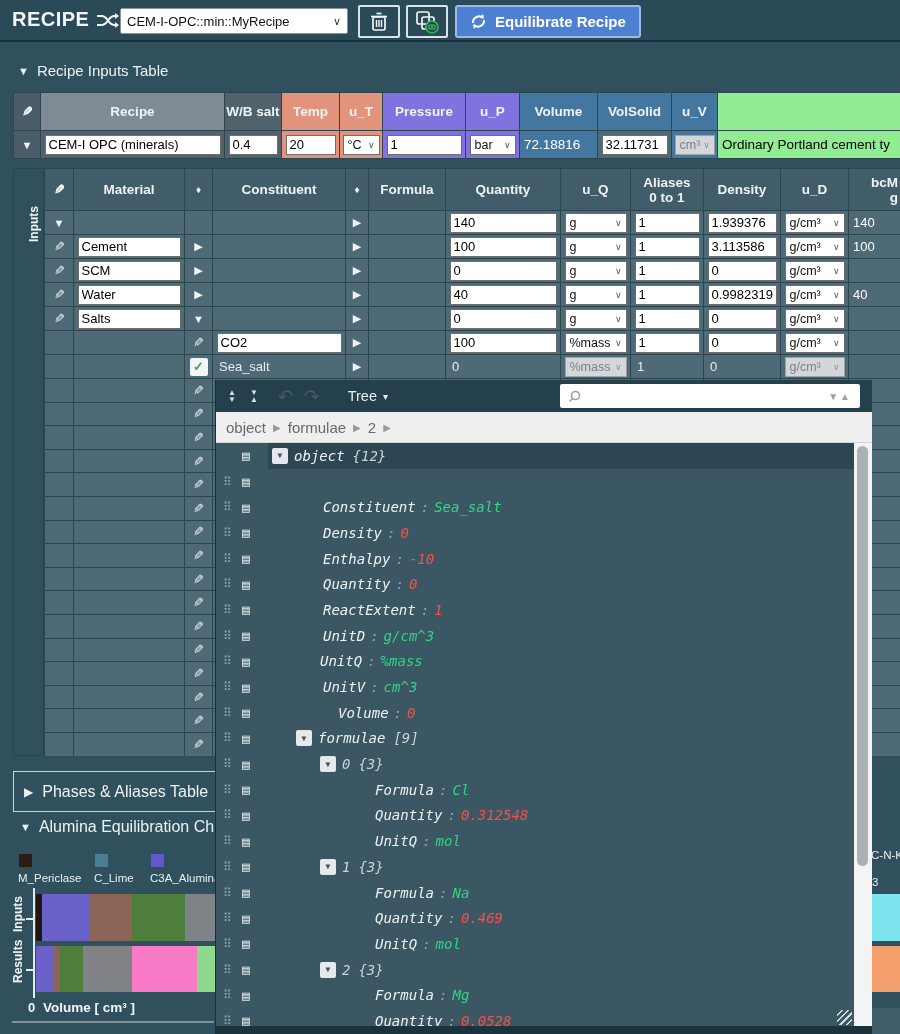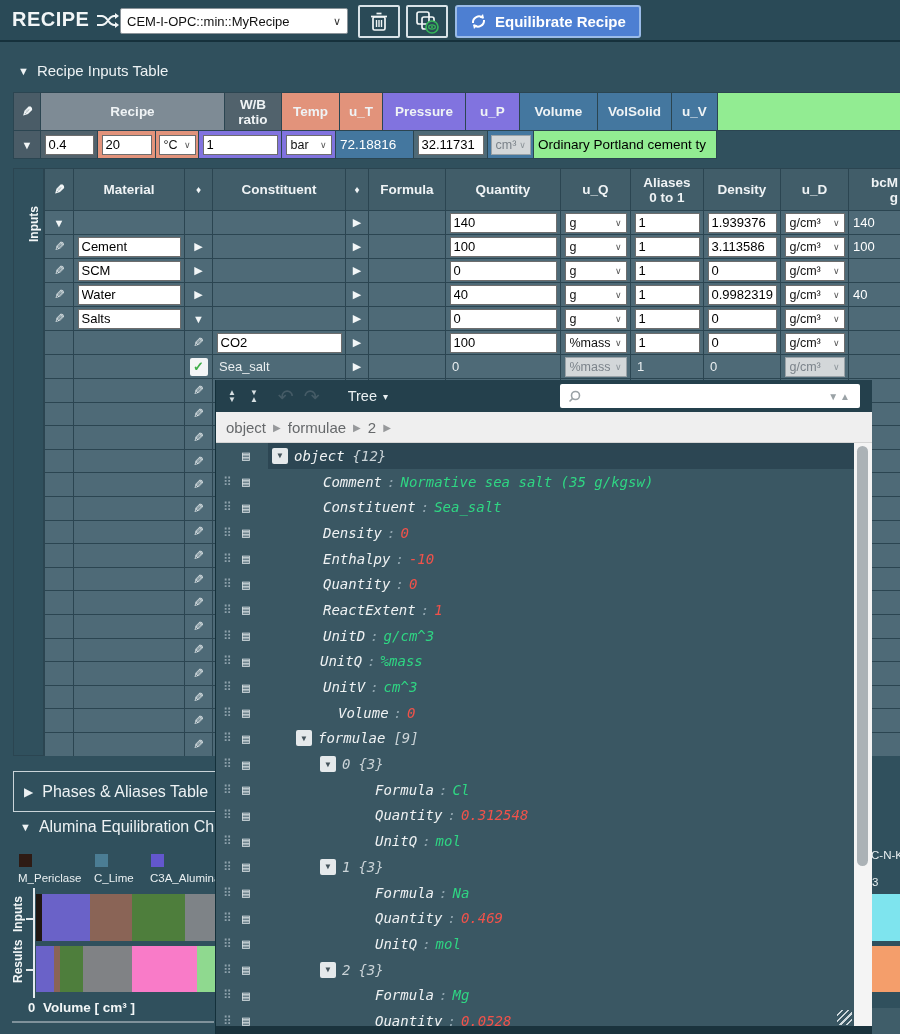--- a/index.html
+++ b/index.html
@@ -140,21 +140,21 @@
 
   <div id="recipe-table" class="abs tbl" style="left:13px;top:92px;width:887px;">
       <div class="trw">
         <div class="cell hcell" style="width: 27px; height: 38px; background: rgb(74, 92, 103);">
           <span class="pencil">✎</span>
         </div>
         <div class="cell hcell" style="width: 184px; height: 38px; background: var(--gray);">
           <div>Recipe</div>
         </div>
         <div class="cell hcell" style="width: 57px; height: 38px; background: var(--dk);">
-          <div>W/B ratio</div>
+          <div>W/B salt</div>
         </div>
         <div class="cell hcell" style="width: 58px; height: 38px; background: var(--salmon);">
           <div>Temp</div>
         </div>
         <div class="cell hcell" style="width: 43px; height: 38px; background: var(--salmon);">
           <div>u_T</div>
         </div>
         <div class="cell hcell" style="width: 83px; height: 38px; background: var(--purple);">
           <div>Pressure</div>
         </div>
@@ -168,20 +168,23 @@
           <div>VolSolid</div>
         </div>
         <div class="cell hcell" style="width: 46px; height: 38px; background: var(--steel);">
           <div>u_V</div>
         </div>
         <div class="cell hcell" style="width: 183px; height: 38px; background: var(--greencell);"></div>
       </div>
       <div class="trw">
         <div class="cell" style="width: 27px; height: 28px; background: rgb(74, 92, 103);">
           <span class="arr">▼</span>
+        </div>
+        <div class="cell" style="width: 184px; height: 28px; background: var(--dk);">
+          <input class="box" value="CEM-I OPC (minerals)" style="width: 176px;">
         </div>
         <div class="cell" style="width: 57px; height: 28px; background: var(--dk);">
           <input class="box" value="0.4" style="width: 49px;">
         </div>
         <div class="cell" style="width: 58px; height: 28px; background: var(--salmon);">
           <input class="box" value="20" style="width: 50px;">
         </div>
         <div class="cell" style="width: 43px; height: 28px; background: var(--salmon);">
           <div class="fsel" style="width: 37px;">
             <span>°C</span>
@@ -875,21 +878,20 @@
         <div class="trow roothl">
           <span class="doc">▤</span>
           <div class="exp" style="left: 56px;">
             <span>▼</span>
           </div>
           <span class="tlabel" style="left: 78px;"><span class="tkey">object</span><span class="tsize">{12}</span></span>
         </div>
         <div class="trow">
           <span class="drag">⠿</span>
           <span class="doc">▤</span>
-          <span class="tlabel" style="left: 107px;"><span class="tkey">Comment</span><span class="tcolon">:</span><span class="tstr">Normative sea salt (35 g/kgsw)</span></span>
         </div>
         <div class="trow">
           <span class="drag">⠿</span>
           <span class="doc">▤</span>
           <span class="tlabel" style="left: 107px;"><span class="tkey">Constituent</span><span class="tcolon">:</span><span class="tstr">Sea_salt</span></span>
         </div>
         <div class="trow">
           <span class="drag">⠿</span>
           <span class="doc">▤</span>
           <span class="tlabel" style="left: 107px;"><span class="tkey">Density</span><span class="tcolon">:</span><span class="tnum">0</span></span>

